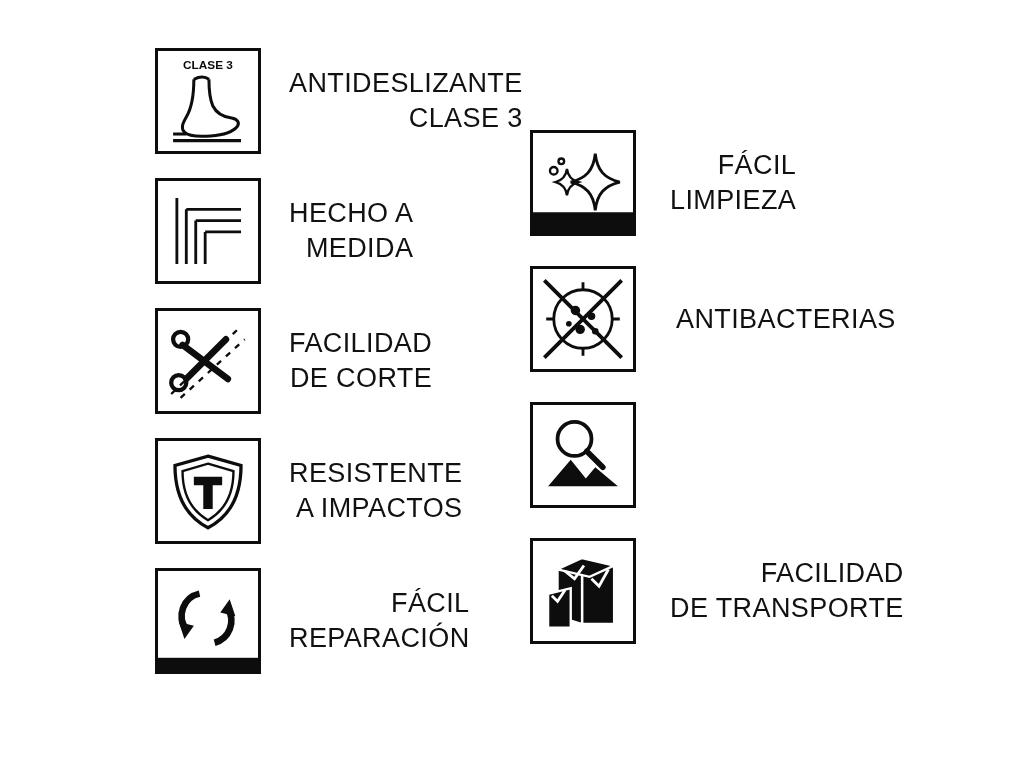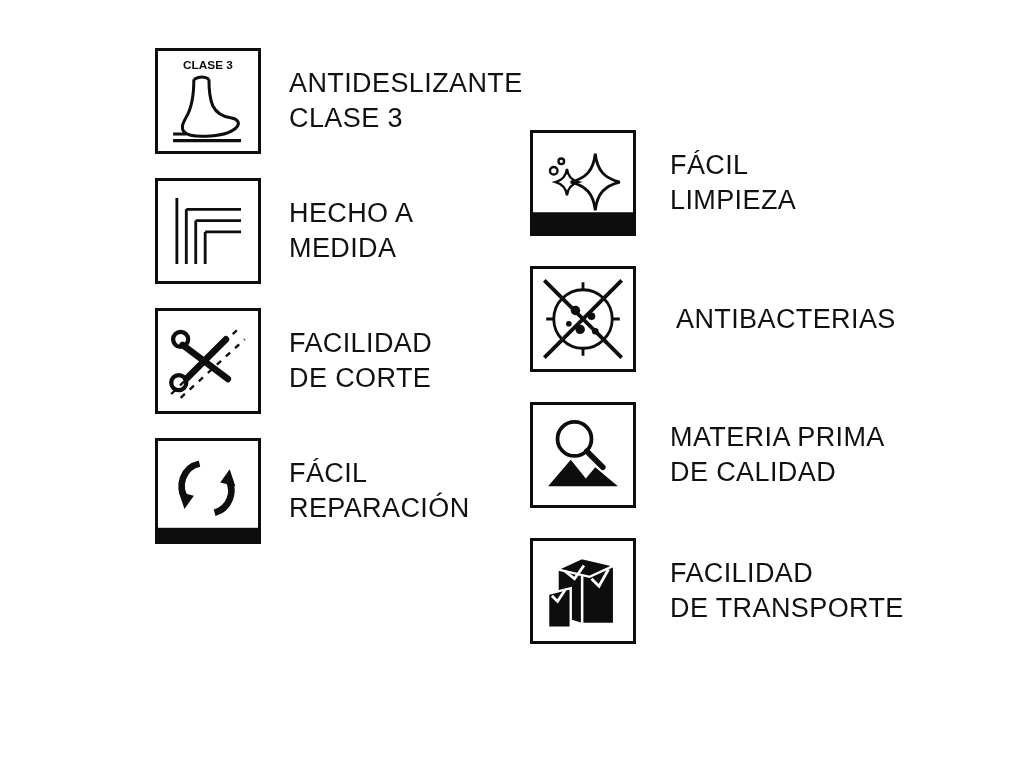--- a/index.html
+++ b/index.html
@@ -12,20 +12,21 @@
     height: 771px;
     font-family: "Liberation Sans", sans-serif;
     color: #111111;
     overflow: hidden;
     position: relative;
   }
   .canvas {
     position: relative;
     width: 934px;
     height: 771px;
+    text-align: right;
   }
   .col {
     position: absolute;
   }
   .col-left { left: 155px; top: 48px; }
   .col-right { left: 530px; top: 130px; }
 
   .feature {
     display: flex;
     align-items: center;
@@ -122,20 +123,35 @@
 
             <circle cx="22" cy="76" r="8" stroke-width="4.5"></circle>
             <circle cx="24" cy="30" r="8" stroke-width="4.5"></circle>
           </g>
         </svg>
       </div>
       <div class="label">FACILIDAD
 DE CORTE</div>
     </div>
 
+    <div class="feature f-resistente">
+      <div class="icon-box">
+        <svg viewBox="0 0 106 106" xmlns="http://www.w3.org/2000/svg">
+          <g fill="none" stroke="#0d0d0d" stroke-width="3.5">
+            <path d="M53 16 L88 26 C88 58, 76 80, 53 92 C30 80, 18 58, 18 26 Z"></path>
+            <path d="M53 24 L80 32 C80 56, 70 74, 53 84 C36 74, 26 56, 26 32 Z" stroke-width="2.5"></path>
+          </g>
+          <g fill="#0d0d0d">
+            <path d="M38 38 L68 38 L68 47 L58 47 L58 72 L48 72 L48 47 L38 47 Z"></path>
+          </g>
+        </svg>
+      </div>
+      <div class="label">RESISTENTE
+A IMPACTOS</div>
+    </div>
 
     <div class="feature f-reparacion">
       <div class="icon-box">
         <svg viewBox="0 0 106 106" xmlns="http://www.w3.org/2000/svg">
           <g fill="none" stroke="#0d0d0d" stroke-width="7" stroke-linecap="butt">
             <path d="M30 62 A24 24 0 0 1 44 24"></path>
             <path d="M74 40 A24 24 0 0 1 60 76"></path>
           </g>
           <g fill="#0d0d0d">
             <path d="M22 54 L38 58 L28 72 Z"></path>
@@ -200,22 +216,20 @@
         <svg viewBox="0 0 106 106" xmlns="http://www.w3.org/2000/svg">
           <g fill="none" stroke="#0d0d0d" stroke-width="4">
             <circle cx="44" cy="36" r="18"></circle>
             <path d="M57 49 L74 66" stroke-width="6" stroke-linecap="round"></path>
           </g>
           <g fill="#0d0d0d">
             <path d="M16 86 L40 58 L56 78 L66 66 L90 86 Z"></path>
           </g>
         </svg>
       </div>
-      <div class="label">MATERIA PRIMA
-DE CALIDAD</div>
     </div>
 
     <div class="feature f-transporte">
       <div class="icon-box">
         <svg viewBox="0 0 106 106" xmlns="http://www.w3.org/2000/svg">
           <g fill="#0d0d0d" stroke="#ffffff" stroke-width="2.5">
 
             <path d="M52 18 L86 26 L86 88 L52 88 Z"></path>
             <path d="M52 18 L52 88 L26 80 L26 30 Z" fill="#0d0d0d"></path>
             <path d="M26 30 L52 18 L86 26 L60 38 Z" fill="#0d0d0d"></path>

